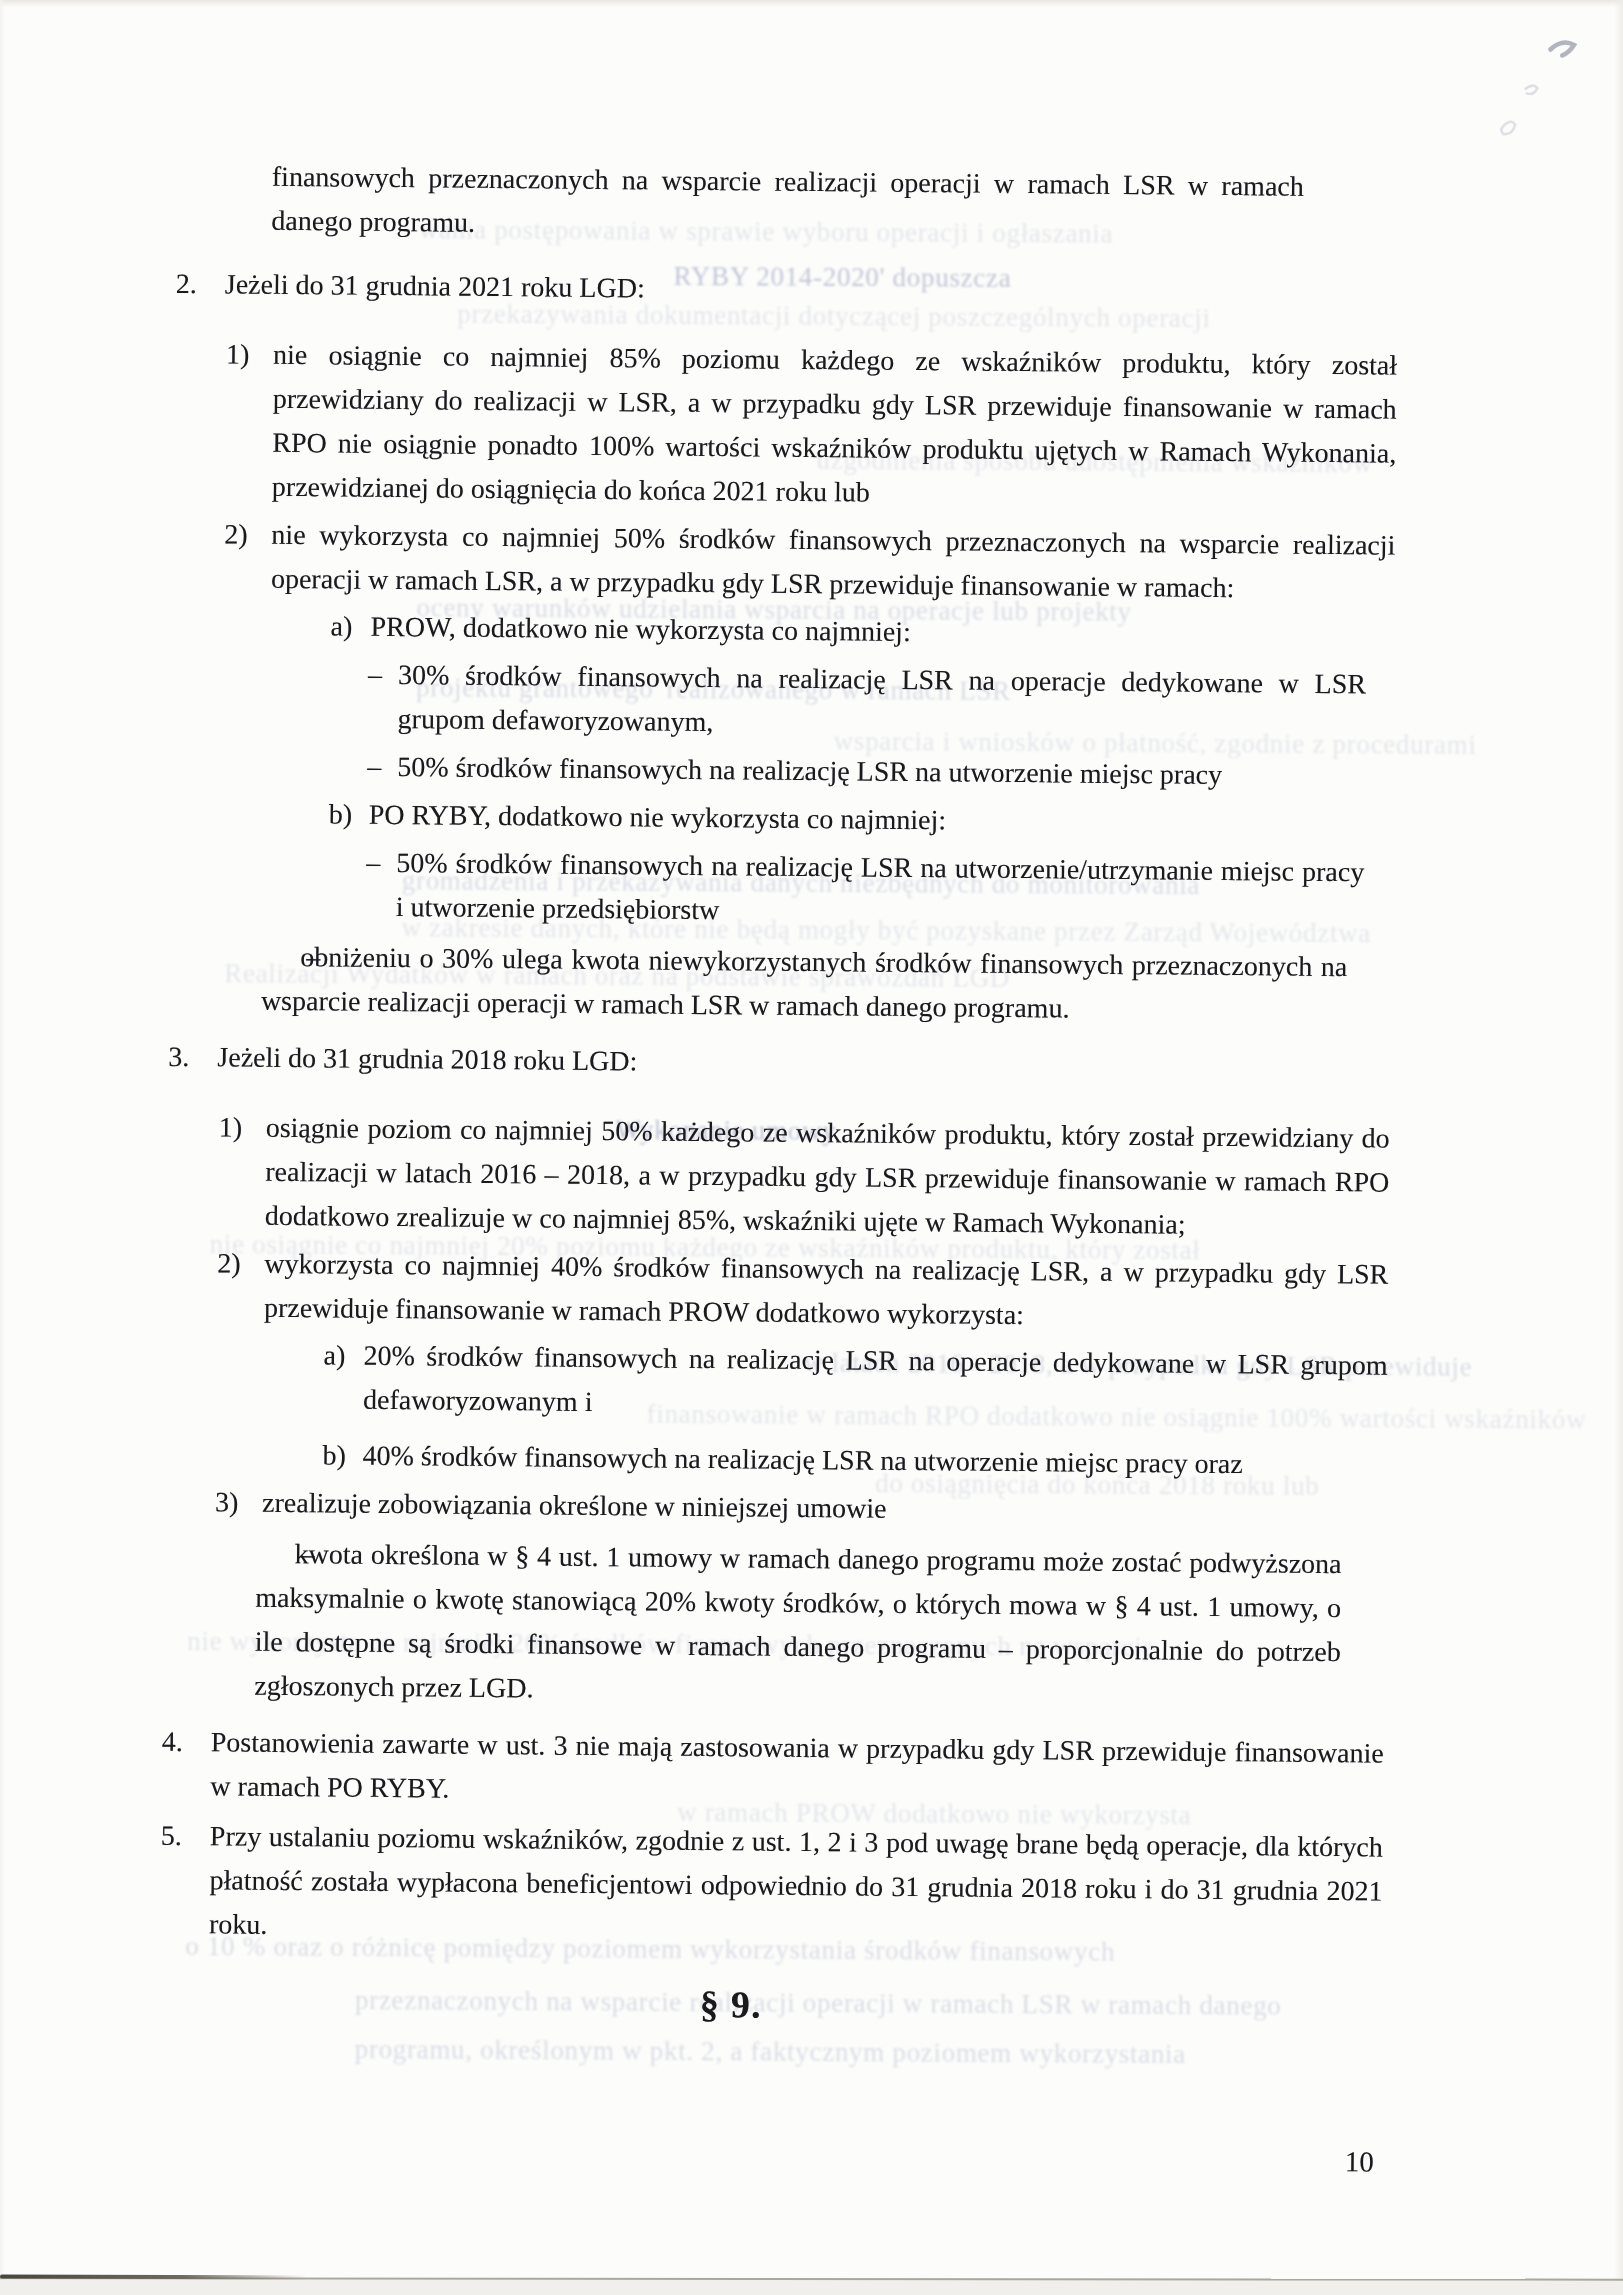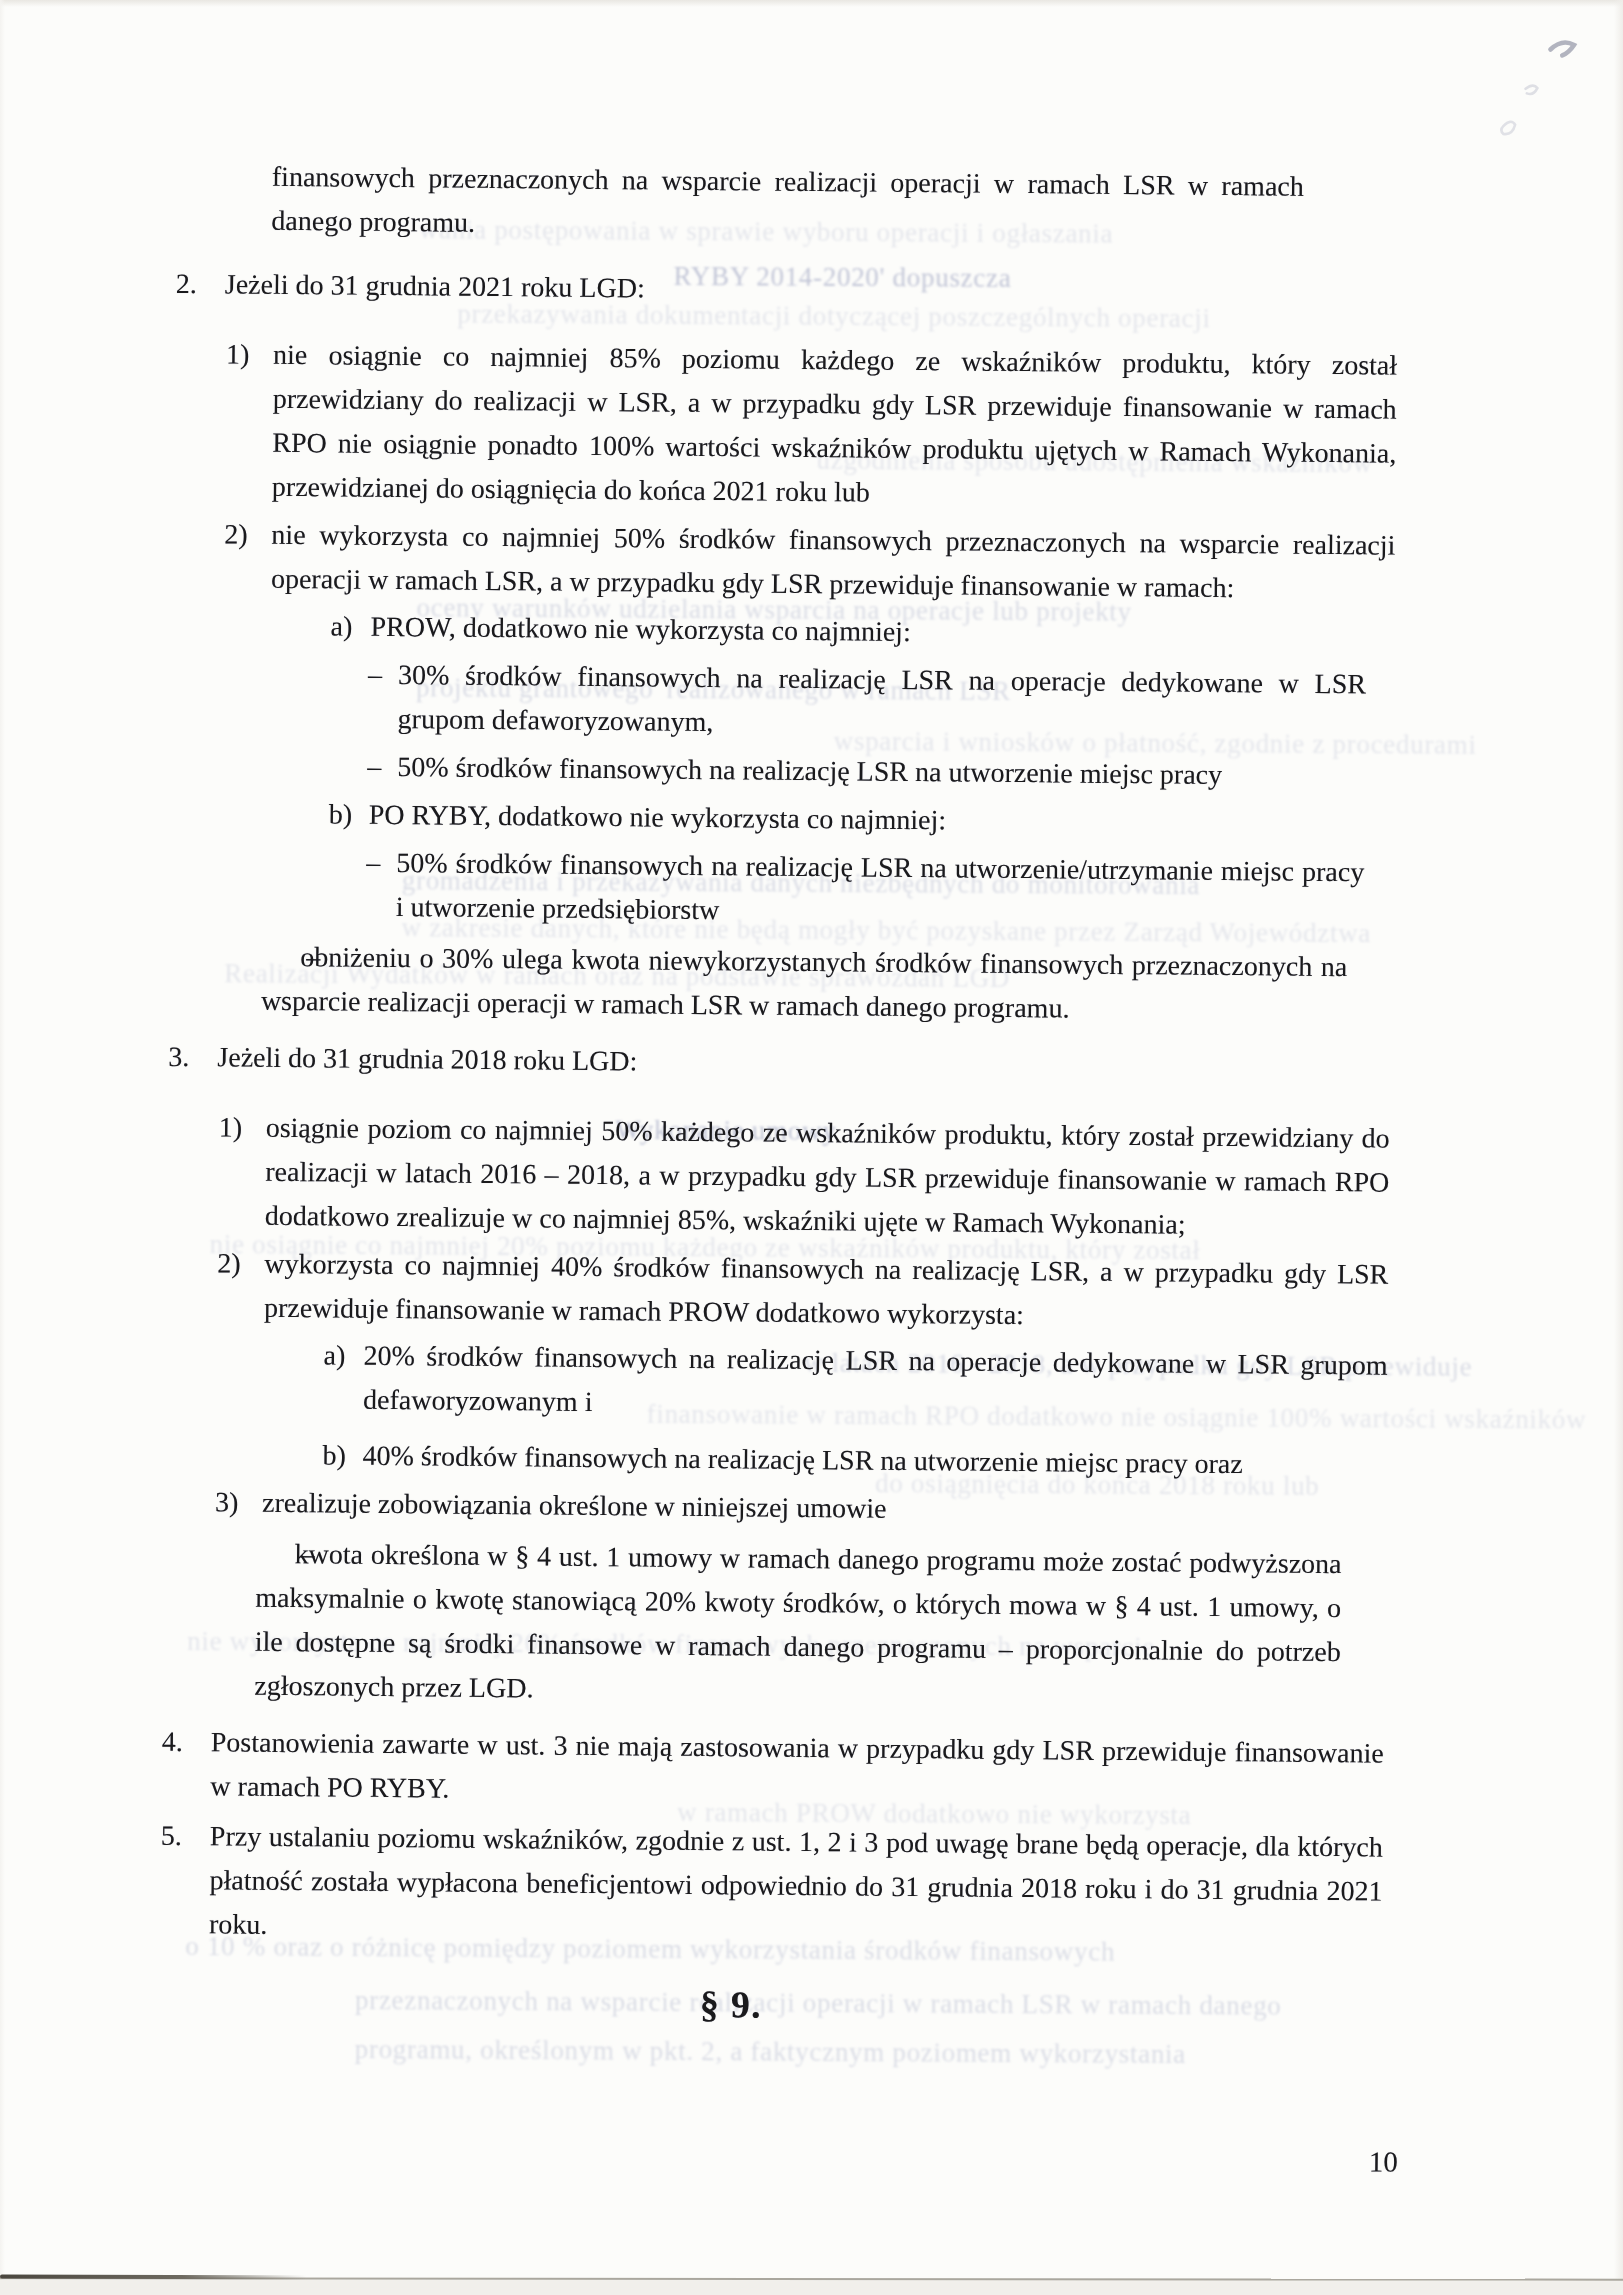--- a/index.html
+++ b/index.html
@@ -57,21 +57,21 @@
   .letter > .mk{position:absolute;left:158px;top:0;}
   .dashitem{position:relative;padding-left:226px;margin-bottom:3.9px;width:968px;box-sizing:content-box;}
   .dashitem > .mk{position:absolute;left:196px;top:0;}
   .closing{position:relative;padding-left:92px;margin:6.5px 0 13px 0;width:1086px;
     box-sizing:content-box;text-indent:39px;}
   .closing > .mk{position:absolute;left:98px;top:0;}
   .closing > .ctext{display:inline;}
   .sect-heading{text-align:center;margin:31px 79px 0 0;font-size:38px;font-weight:bold;
     letter-spacing:1.3px;text-indent:0;}
   .pgnum{position:absolute;left:1364px;top:2134px;font-size:29px;
-    text-shadow:0 0 0.7px rgba(25,25,70,.35);margin-left:24px;}
+    text-shadow:0 0 0.7px rgba(25,25,70,.35);}
 </style>
 </head>
 <body>
 
 <div class="edge-top"></div>
 <div class="edge-left"></div>
 <div class="edge-right"></div>
 
 <div class="bt-layer">
   <div class="bt lt bt0">wania postępowania w sprawie wyboru operacji i ogłaszania</div>

